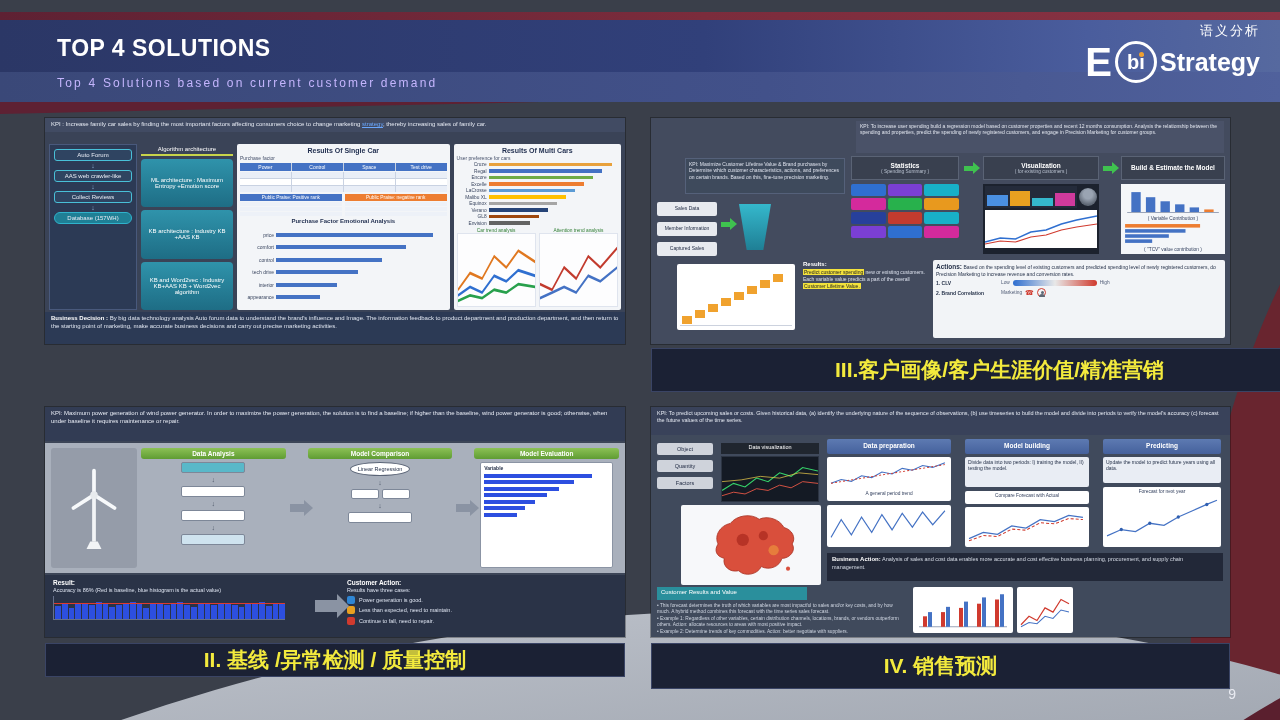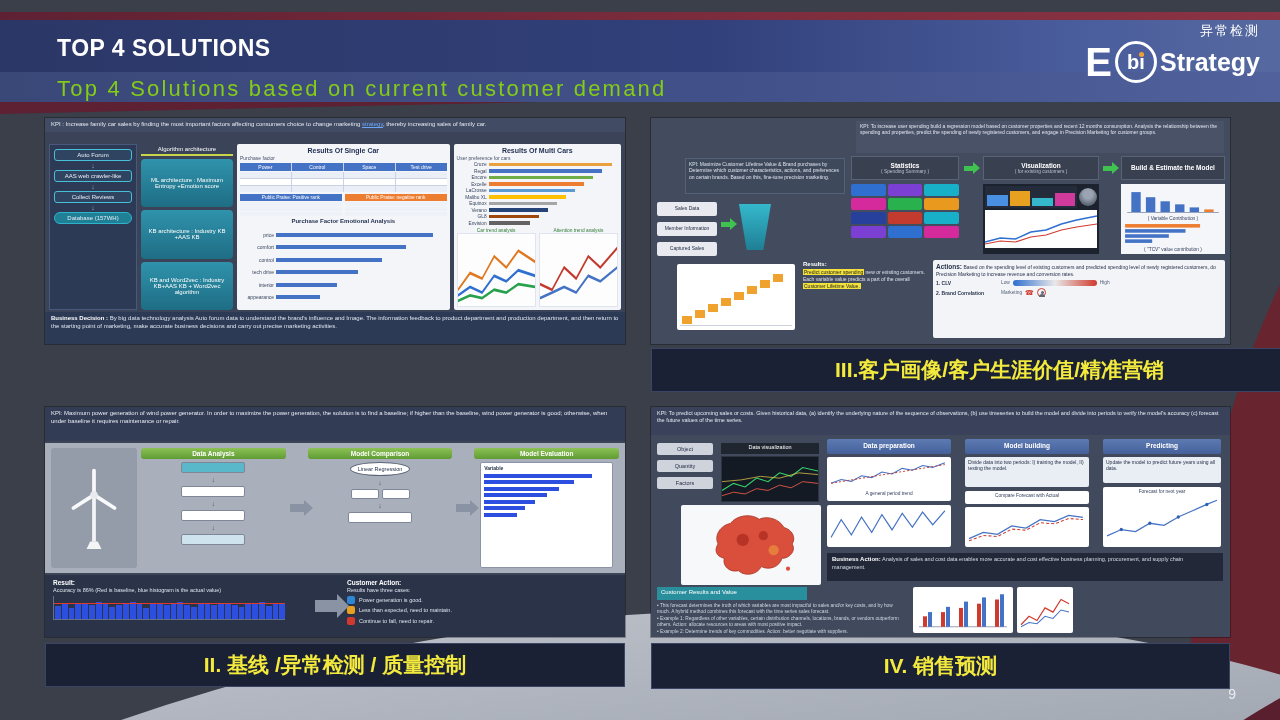--- a/index.html
+++ b/index.html
@@ -12,34 +12,34 @@
   .bg-gray{position:absolute;width:2500px;height:1500px;left:-600px;top:616px;background:linear-gradient(180deg,#b7bcc5 0%,#848b97 30%,#6f7682 55%);border-radius:50%;transform:rotate(-6deg);z-index:2}
   .bg-maroon-corner{position:absolute;width:820px;height:430px;left:1052px;top:636px;background:#5a1f2e;border-radius:50%;transform:rotate(-20deg);z-index:3}
 
   
   .header{position:absolute;left:0;top:12px;width:1280px;height:90px;z-index:6}
   .hdr-strip{position:absolute;left:0;top:0;width:100%;height:9px;background:linear-gradient(90deg,#5e2133,#7b2c3c 55%,#8a3344)}
   .hdr-band{position:absolute;left:0;top:8px;width:100%;height:52px;background:linear-gradient(90deg,#2b3766 0%,#31407a 55%,#4a5d9d 85%,#56699f 100%)}
   .hdr-sub{position:absolute;left:0;top:60px;width:100%;height:30px;background:linear-gradient(90deg,#3a4878 0%,#42518a 60%,#50619c 100%)}
   .hdr-wedge{position:absolute;left:0;top:90px;width:540px;height:12px;background:#5e2133;clip-path:polygon(0 0,100% 0,0 100%)}
   .title{position:absolute;left:57px;top:23px;font-size:23px;font-weight:bold;color:#ffffff;letter-spacing:.5px}
-  .subtitle{position:absolute;left:57px;top:64px;font-size:22px;color:#84cc16;letter-spacing:2.2px;font-weight:400}
+  .subtitle{position:absolute;left:57px;top:64px;font-size:12px;color:#c4b5fd;letter-spacing:2.2px;font-weight:400}
   .logo{position:absolute;right:20px;top:10px;text-align:right;color:#fff}
   .logo-cn{font-size:13px;letter-spacing:2px;margin-bottom:1px}
   .logo-row{display:flex;align-items:center;justify-content:flex-end}
   .logo-e{font-size:40px;font-weight:bold;line-height:1}
   .logo-circle{position:relative;width:42px;height:42px;border:3px solid #fff;border-radius:50%;display:flex;align-items:center;justify-content:center;font-size:20px;font-weight:bold;margin:0 3px}
   .logo-dot{position:absolute;width:5px;height:5px;background:#f0a030;border-radius:50%;top:8px;right:10px}
   .logo-rest{font-size:25px;font-weight:600}
 
   
   .caption{position:absolute;background:#1b2134;border:1px solid #3a4465;display:flex;align-items:center;justify-content:center;color:#f3ea3d;font-weight:bold;font-size:21px;z-index:5}
   .cap1{left:45px;top:348px;width:580px;height:44px}
   .cap2{left:651px;top:348px;width:697px;height:44px}
-  .cap3{left:45px;top:643px;width:580px;height:44px}
+  .cap3{left:45px;top:643px;width:580px;height:34px}
   .cap4{left:651px;top:643px;width:579px;height:46px}
   .page-num{position:absolute;right:44px;bottom:18px;color:#e9ebf2;font-size:14px;z-index:6}
 
   
   .thumb{position:absolute;z-index:5;overflow:hidden;box-shadow:0 0 0 1px rgba(0,0,0,.3)}
   .thumb1{left:45px;top:118px;width:580px;height:226px;background:#3a4357}
   .thumb2{left:651px;top:118px;width:579px;height:226px;background:#434b5e}
   .thumb3{left:45px;top:407px;width:580px;height:230px;background:#3c4557}
   .thumb4{left:651px;top:407px;width:579px;height:230px;background:#404a5c}
   .kpi-strip{position:absolute;left:0;top:0;right:0;background:#414b63;color:#e6eaf3;font-size:6px;line-height:1.3;padding:3px 6px}
@@ -201,21 +201,21 @@
   <div class="bg-maroon-corner"></div>
 
   <div class="header">
     <div class="hdr-strip"></div>
     <div class="hdr-band"></div>
     <div class="hdr-sub"></div>
     <div class="hdr-wedge"></div>
     <h1 class="title">TOP 4 SOLUTIONS</h1>
     <div class="subtitle">Top 4 Solutions based on current customer demand</div>
     <div class="logo">
-      <div class="logo-cn">异常检测</div>
+      <div class="logo-cn">语义分析</div>
       <div class="logo-row">
         <span class="logo-e">E</span>
         <span class="logo-circle">
           <span>bi</span>
           <span class="logo-dot"></span>
         </span>
         <span class="logo-rest">Strategy</span>
       </div>
     </div>
   </div>

